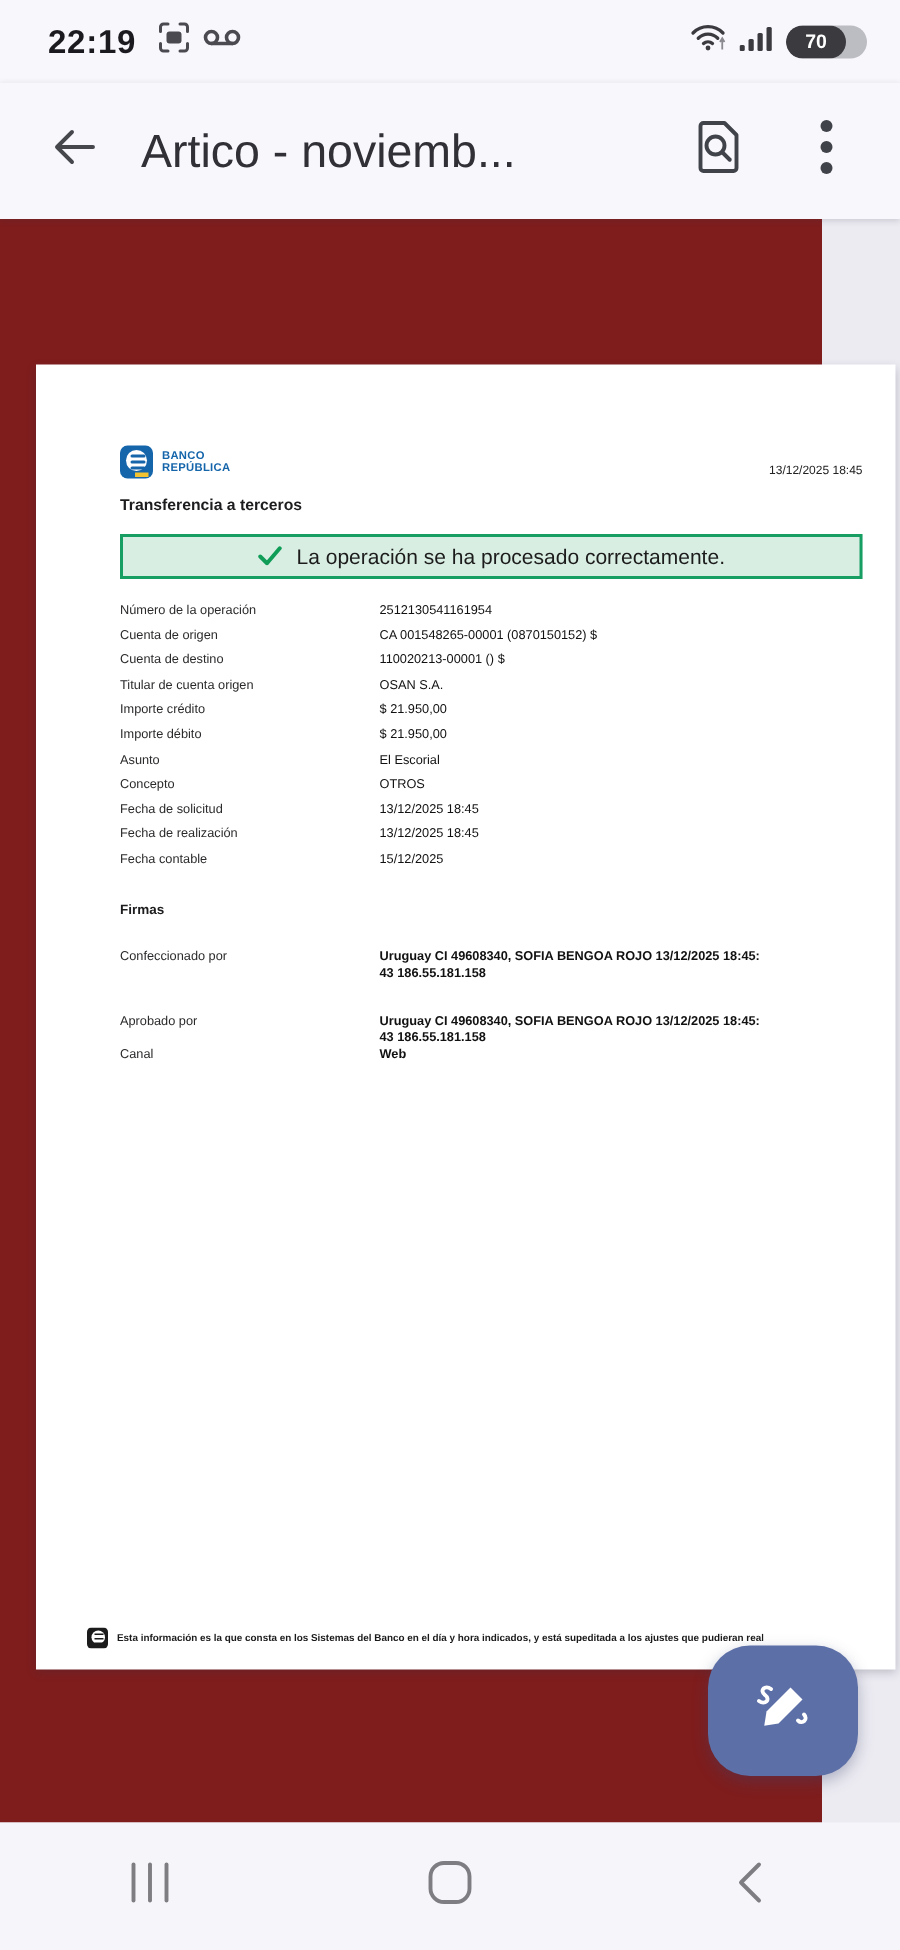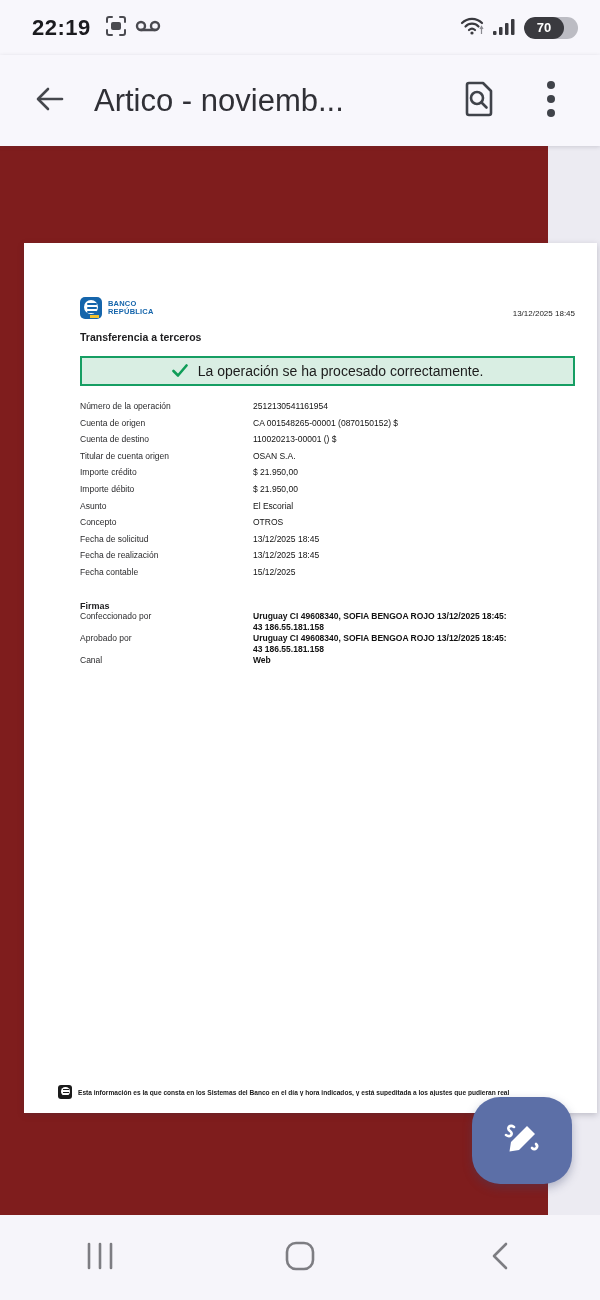--- a/index.html
+++ b/index.html
@@ -73,21 +73,21 @@
   .success-box {
     margin-top:13px; height:30px; border:2px solid #169e63; background:#d9eee3;
     display:flex; align-items:center; justify-content:center; gap:10px;
   }
   .success-text { font-size:14px; color:#1c1c1c; }
   .fields { margin-top:15px; }
   .field-row { display:flex; min-height:16.6px; align-items:flex-start; }
   .field-label { width:173px; flex:none; color:#2a2a2c; }
   .field-value { font-weight:normal; color:#111; }
   .sig-heading { font-weight:bold; font-size:9px; margin-top:17px; }
-  .sig-row { display:flex; margin-top:0; align-items:flex-start; }
+  .sig-row { display:flex; margin-top:21px; align-items:flex-start; }
   .sig-label { width:173px; flex:none; color:#2a2a2c; }
   .sig-value { font-weight:bold; color:#111; line-height:11px; width:330px; }
   .sig-row.canal { margin-top:0; }
   .doc-footer {
     position:absolute; left:34px; right:4px; bottom:14px;
     display:flex; align-items:center; gap:6px; overflow:hidden;
   }
   .footer-mark {
     width:14px; height:14px; flex:none; border-radius:3px; background:#1b1b1b; position:relative;
   }

